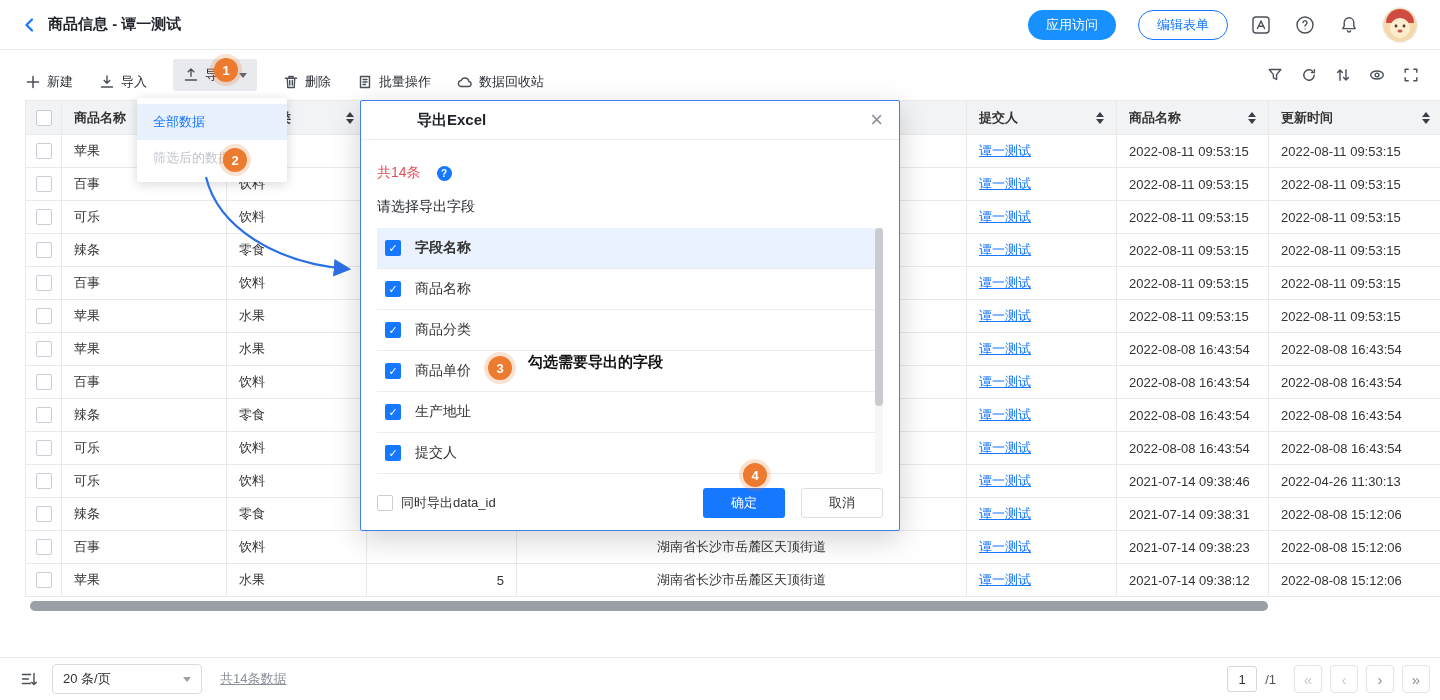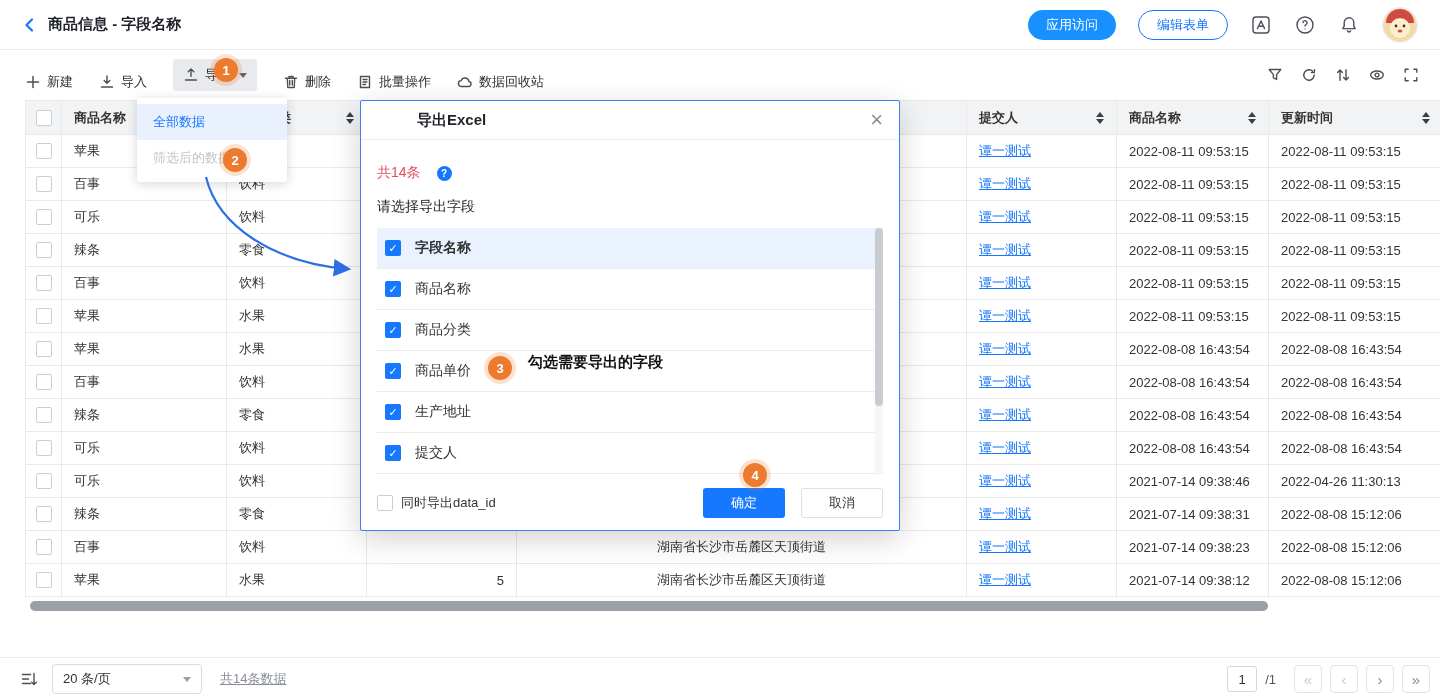--- a/index.html
+++ b/index.html
@@ -93,21 +93,21 @@
 
 <div class="app">
 
   <header class="top">
     <div class="top-left">
       <span class="back">
         <svg width="16" height="16" viewBox="0 0 16 16">
             <path d="M10 2.5L4.5 8 10 13.5" stroke="#1677ff" stroke-width="2.2" fill="none" stroke-linecap="round" stroke-linejoin="round"></path>
           </svg>
       </span>
-      <span class="ttl">商品信息 - 字段名称</span>
+      <span class="ttl">商品信息 - 谭一测试</span>
     </div>
     <div class="top-right">
       <button class="btn-primary">应用访问</button>
       <button class="btn-ghost">编辑表单</button>
       <span class="hicon">
         <svg width="20" height="20" viewBox="0 0 20 20" fill="none" stroke="#4a4f58" stroke-width="1.4" stroke-linecap="round" stroke-linejoin="round">
             <rect x="2" y="2" width="16" height="16" rx="3"></rect>
             <path d="M6.5 13.5L10 6l3.5 7.5M7.8 11.2h4.4"></path>
           </svg>
       </span>

